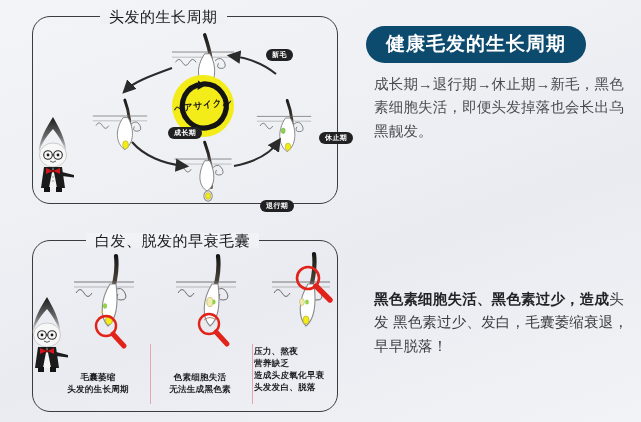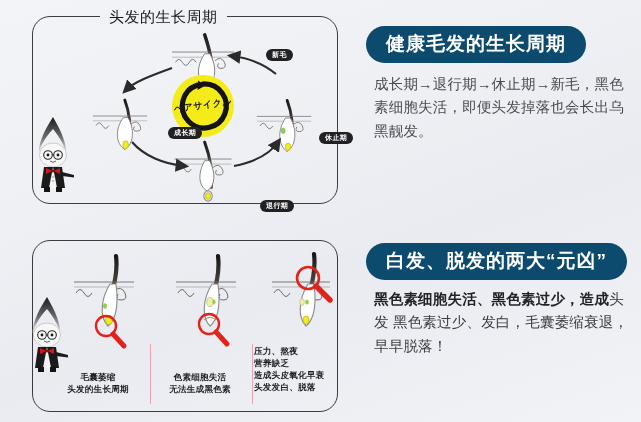--- a/index.html
+++ b/index.html
@@ -238,20 +238,21 @@
     <div class="cycle-label" id="label-growth">成长期</div>
     <div class="cycle-label" id="label-rest">休止期</div>
     <div class="cycle-label" id="label-regress">退行期</div>
 
     <div style="position:absolute;left:82px;top:77px;width:98px;text-align:center;
                 font-size:9px;font-weight:700;color:#141414;letter-spacing:0.5px;
                 transform:rotate(-8deg);">ヘアサイクル</div>
   </div>
 
   <div class="panel" id="panel-bottom"></div>
+  <div class="panel-title" id="panel-bottom-title">白发、脱发的早衰毛囊</div>
 
   <div class="mascot" id="mascot-bottom">
     <svg viewBox="0 0 46 76" width="46" height="76">
       <path d="M23 1 C 12 18, 8 30, 9 38 C 10 30, 15 22, 23 13 C 30 22, 35 30, 36 38 C 37 30, 33 18, 23 1 Z" fill="url(#hairg)"></path>
       <ellipse cx="23" cy="39" rx="13.5" ry="12" fill="#f7f7f7" stroke="#b9b9b9" stroke-width="0.7"></ellipse>
       <circle cx="18" cy="39" r="4.3" fill="none" stroke="#2a2a2a" stroke-width="1.1"></circle>
       <circle cx="28" cy="39" r="4.3" fill="none" stroke="#2a2a2a" stroke-width="1.1"></circle>
       <line x1="22.3" y1="39" x2="23.7" y2="39" stroke="#2a2a2a" stroke-width="1.1"></line>
       <circle cx="18" cy="39" r="1.4" fill="#1a1a1a"></circle>
       <circle cx="28" cy="39" r="1.4" fill="#1a1a1a"></circle>
@@ -332,16 +333,15 @@
   <div class="caption" id="caption-3">压力、熬夜
 营养缺乏
 造成头皮氧化早衰
 头发发白、脱落</div>
   <div class="caption" id="caption-2">色素细胞失活
 无法生成黑色素</div>
 
   <div class="pill" id="pill-top">健康毛发的生长周期</div>
   <div class="body-copy" id="copy-top">成长期→退行期→休止期→新毛，黑色素细胞失活，即便头发掉落也会长出乌黑靓发。</div>
 
-  <div class="pill" id="pill-bottom">白发、脱发的两大“元凶”</div>
   <div class="body-copy" id="copy-bottom"><span class="em">黑色素细胞失活、黑色素过少，造成</span><span>头发 黑色素过少、发白，毛囊萎缩衰退，早早脱落！</span></div>
 
 </div>
 
 </body></html>

